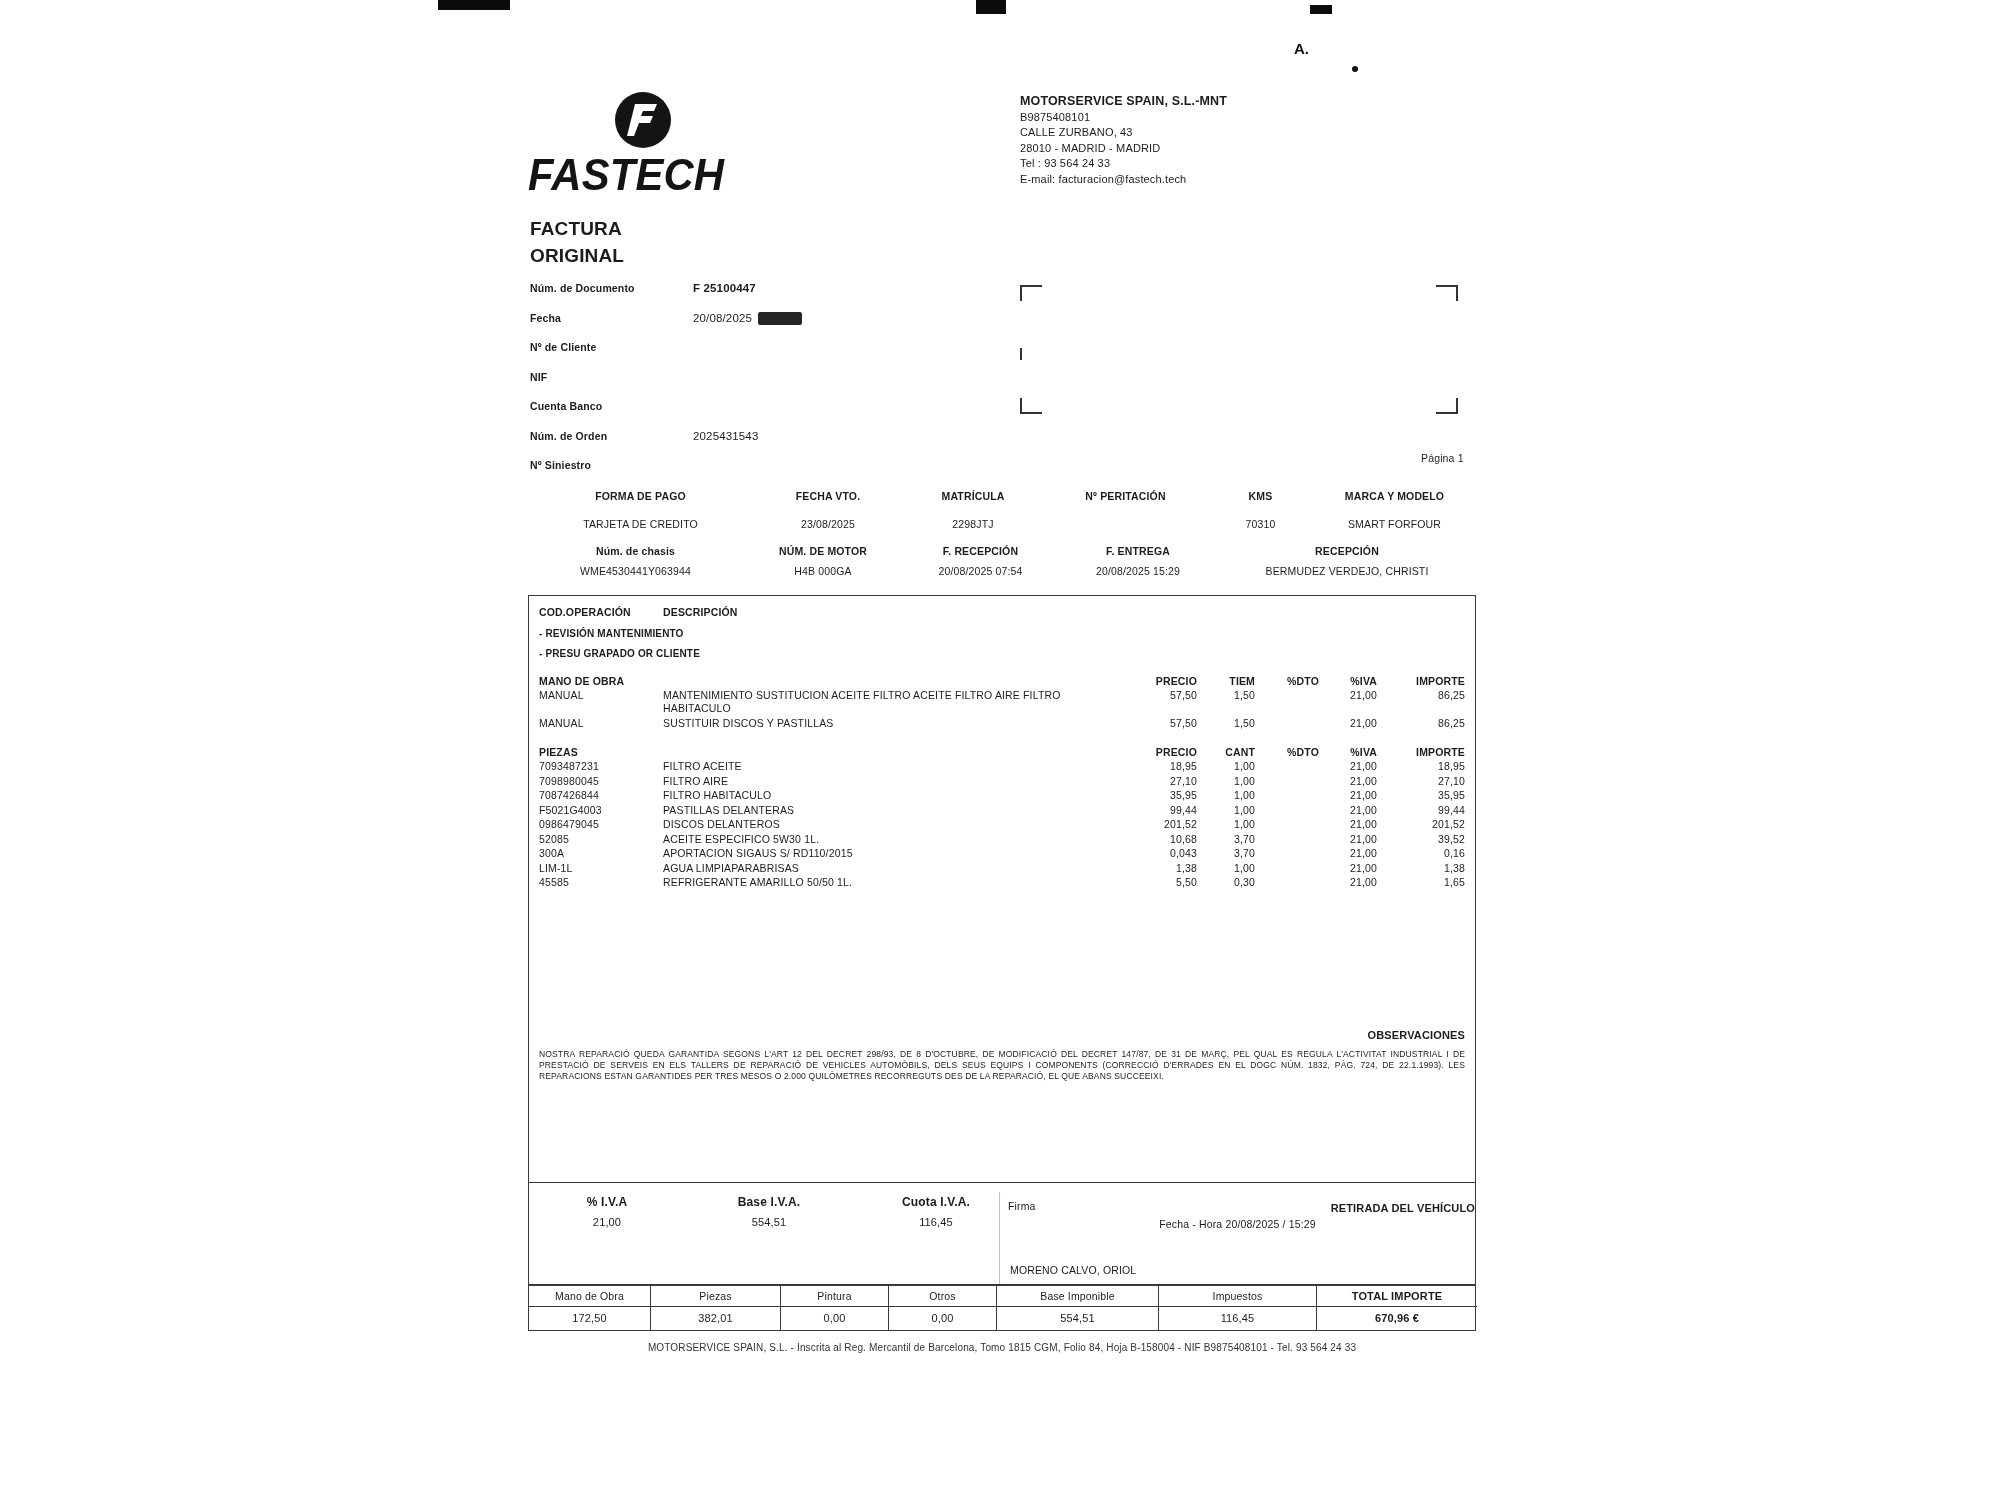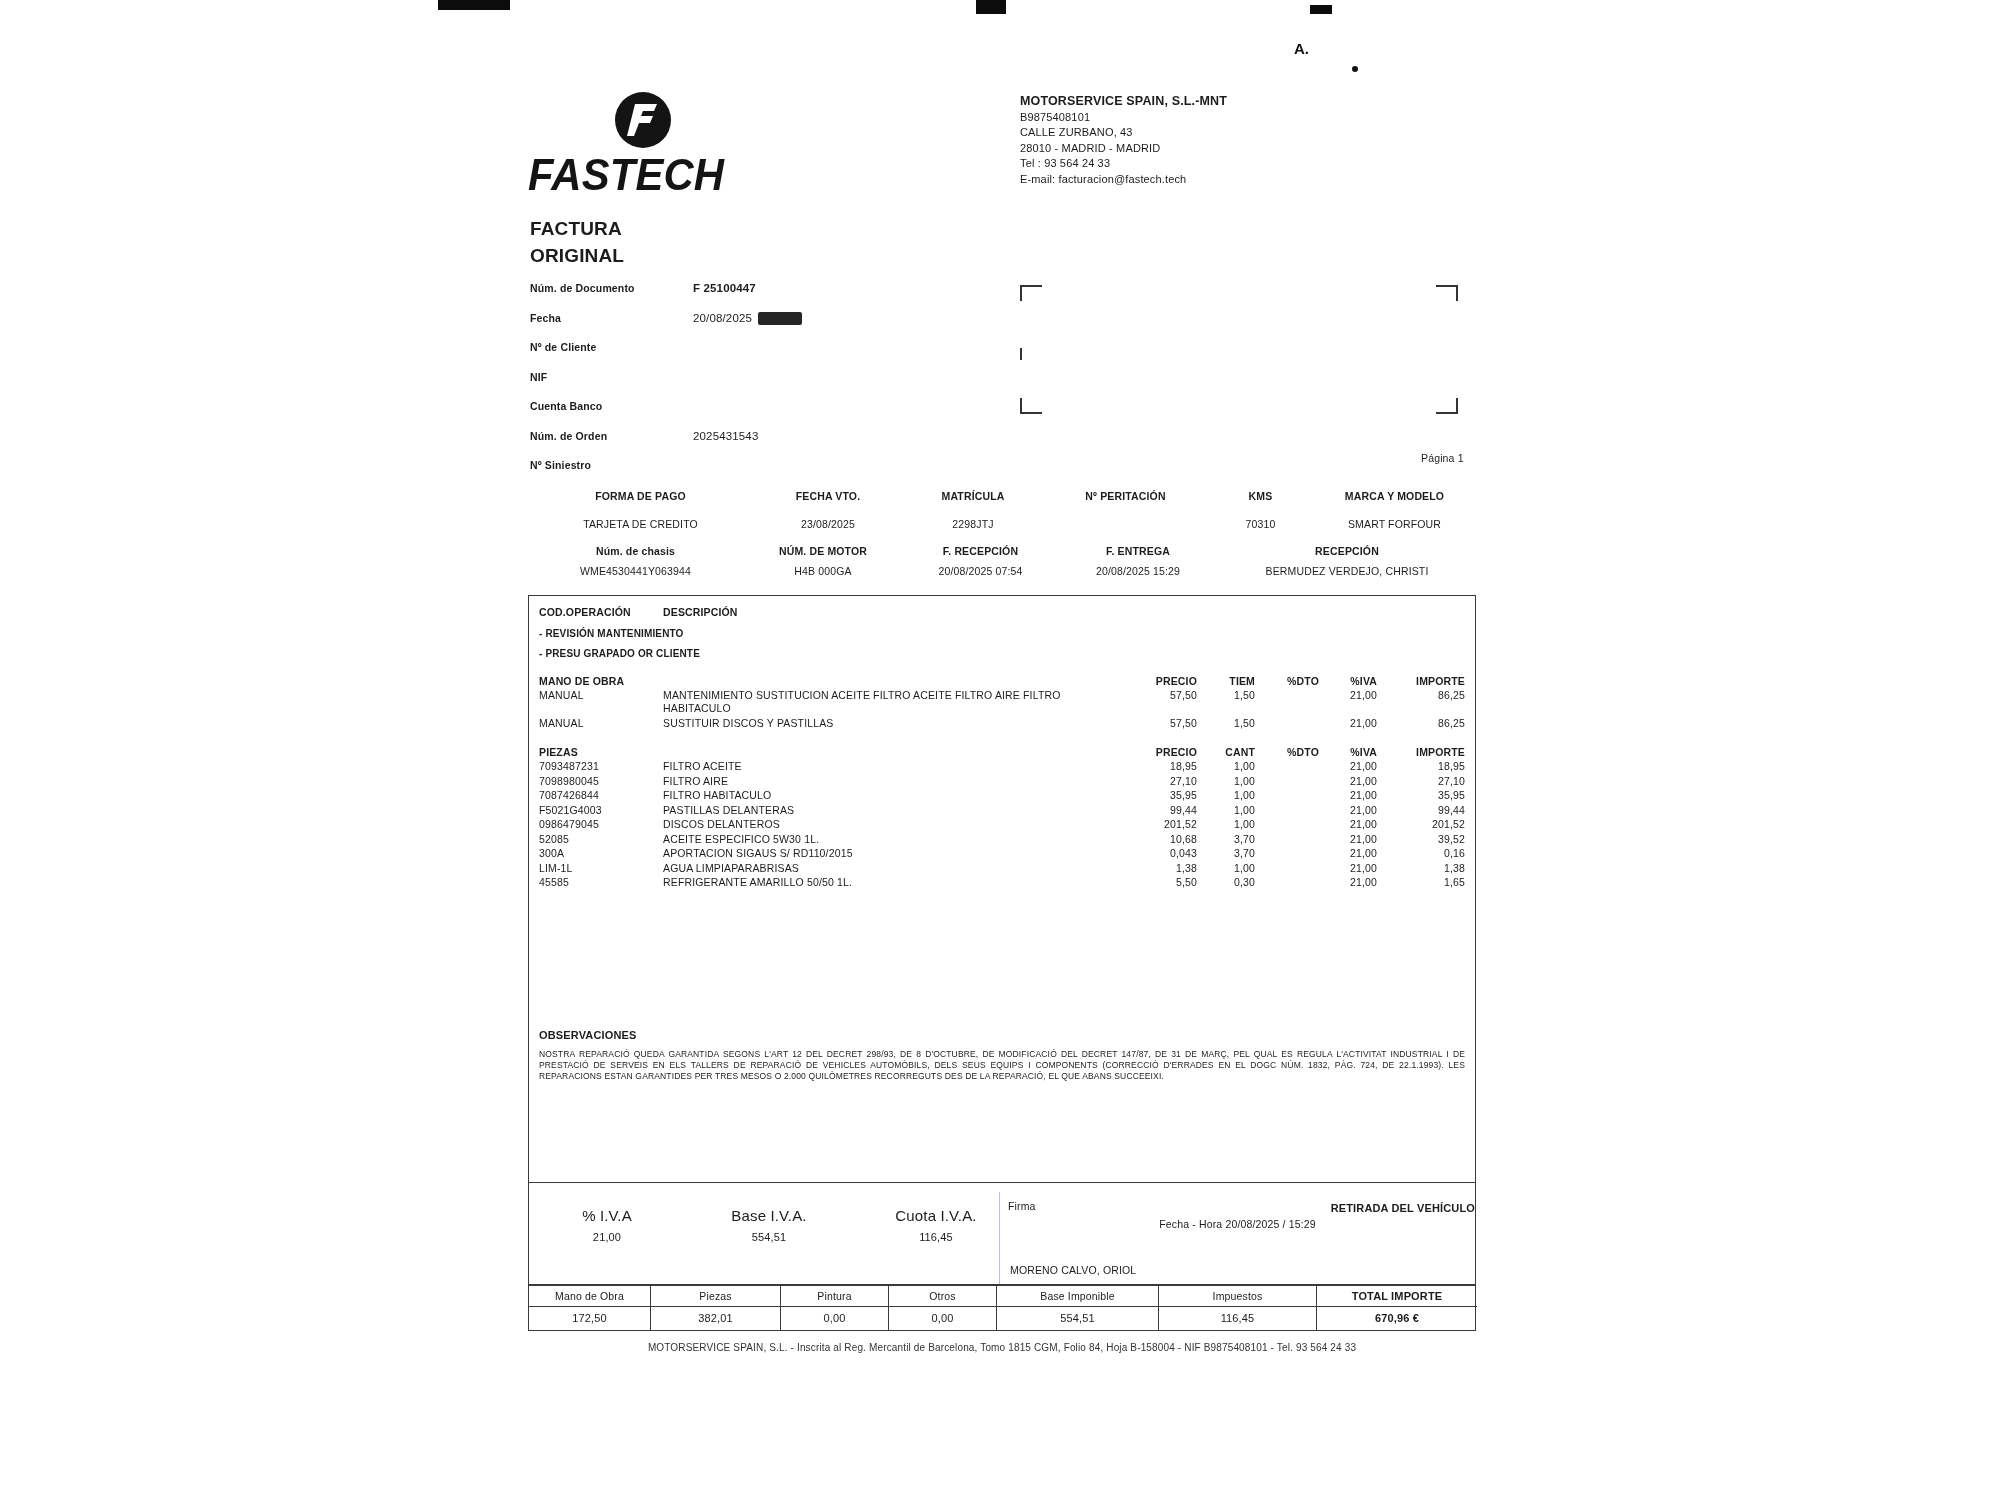--- a/index.html
+++ b/index.html
@@ -55,27 +55,27 @@
   .workbox-inner{padding:8px 10px;}
   .item-row{display:grid;grid-template-columns:118px minmax(0,1fr) 70px 52px 58px 52px 82px;column-gap:6px;font-size:10.5px;line-height:13px;align-items:start;margin:1.5px 0;}
   .cell.num{text-align:right;}
   .cell.h{font-weight:bold;}
   .top-head{}
   .note-line{font-size:10px;font-weight:bold;margin:9px 0;}
   .section-head{margin-top:16px;font-weight:bold;}
   .sec-title{grid-column:1/3;font-weight:bold;}
   .desc-inner{display:block;max-width:420px;}
 
-  .obs-title{margin-top:140px;font-size:11px;font-weight:bold;}
+  .obs-title{margin-top:140px;font-size:11px;font-weight:bold;text-align:right;}
   .obs-text{margin-top:8px;font-size:8.5px;line-height:11px;text-align:justify;color:#222;}
 
   
   .totals{position:absolute;left:0;bottom:0;width:100%;height:102px;border-top:1px solid #3a3a3a;box-sizing:border-box;}
   .t-stack{position:absolute;top:12px;text-align:center;}
-  .t-label{font-size:15px;font-weight:normal;margin-top:12px;}
+  .t-label{font-size:12px;font-weight:bold;}
   .t-value{font-size:11px;margin-top:7px;}
   .ts1{left:28px;width:100px;}
   .ts2{left:185px;width:110px;}
   .ts3{left:352px;width:110px;}
   .t-right{position:absolute;left:470px;top:0;bottom:0;right:0;border-left:1px solid #c4b5fd;margin-top:9px;}
   .firma{position:absolute;left:8px;top:8px;font-size:10.5px;}
   .ret-title{margin-top:10px;text-align:right;font-weight:bold;font-size:11px;}
   .ret-dt{text-align:center;font-size:10.5px;margin-top:4px;}
   .receiver{position:absolute;left:10px;bottom:8px;font-size:10.5px;}
 

